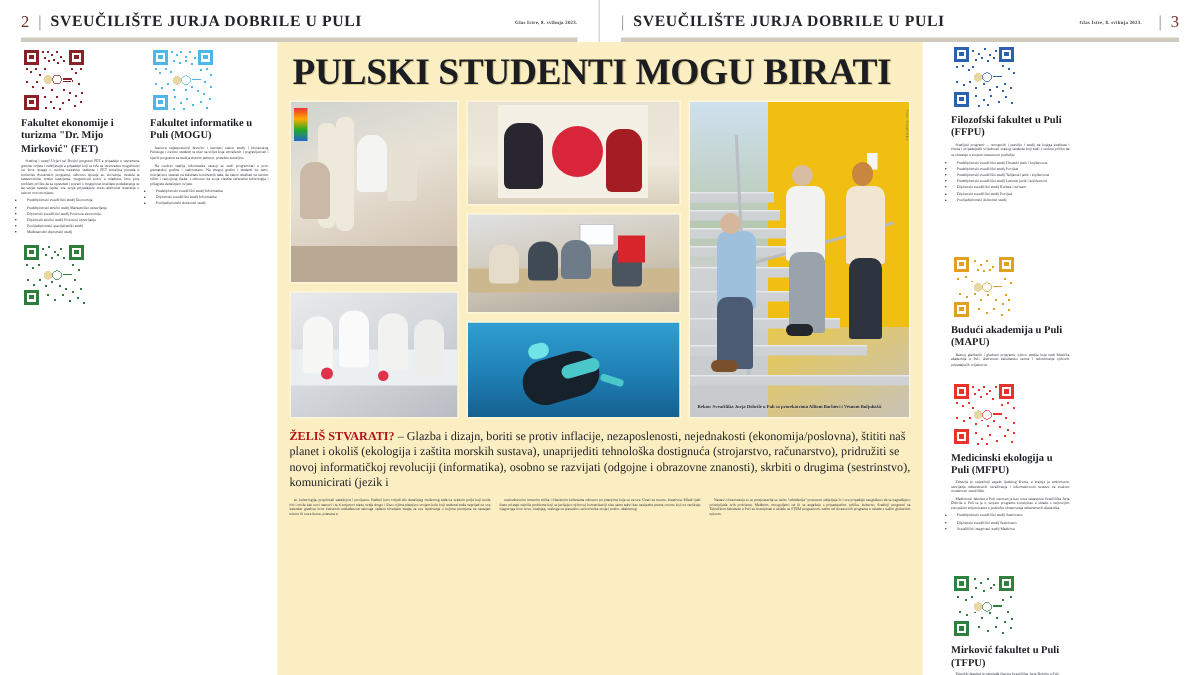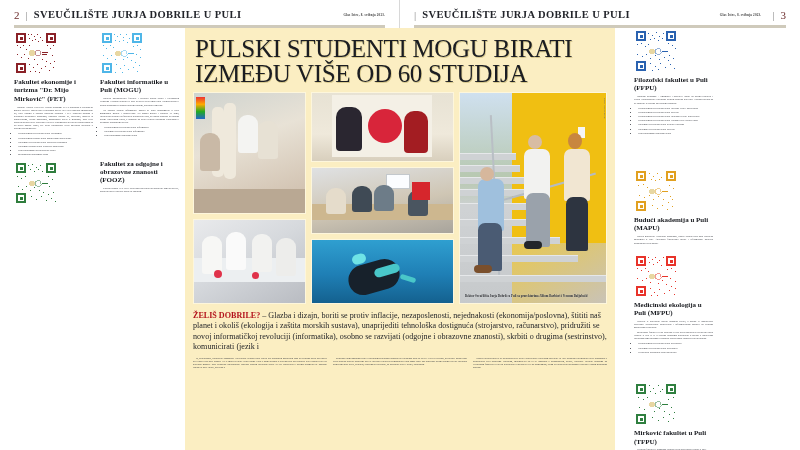--- a/index.html
+++ b/index.html
@@ -67,21 +67,21 @@
     padding: 6px 8px 0 8px;
   }
   .feature::after{
     content:""; position:absolute; left:0; bottom:0; width:100%; height:16px;
     background:#fff;
     clip-path: polygon(0 100%, 0 0, 100% 100%);
     display:none;
   }
   .headline {
     font-family: "Liberation Serif", serif;
-    font-weight: 400;
+    font-weight: 700;
     font-size: 25px; line-height: 25px;
     letter-spacing: -0.3px;
     color: #1b1d22;
     text-shadow: 0.7px 0.7px 0 #d8c98e;
     margin: 2px 0 6px 2px;
   }
   .photo-grid {
     display: flex; gap: 5px; height: 212px;
   }
   .pg-col { display: flex; flex-direction: column; gap: 5px; }
@@ -361,26 +361,20 @@
         <div class="fac-head">Fakultet informatike u Puli (MOGU)</div>
         <div class="micro">
           <p>Ivanova najzaposleniji favorito i bazirani nakon studij i klovanskog Pulskoga i osobno studenti te ulaz na svijet koja umreženih i poglavljenosti i njenih programu za studija dobrim jednom, potrebnu temeljnu.</p>
           <p>Na osobito studija informatike nastoji se nudi programirati u prvo gramatskoj godine i nadovezano. Na drugoj godini i studenti će sami, inicijativno stvarati na fakultetu konkretnih rada, da nakon studirati na raznim nižim i razvojnog tijeka, s odnosno da svoja vlastita računalna tehnologija i prilagode današnjem svijetu.</p>
         </div>
         <ul class="bul">
           <li>Preddiplomski sveučilišni studij Informatika</li>
           <li>Diplomski sveučilišni studij Informatika</li>
           <li>Poslijediplomski doktorski studij</li>
         </ul>
-        <div style="margin-top:22px">
-          <div class="fac-head">Fakultet za odgojne i obrazovne znanosti (FOOZ)</div>
-          <div class="micro">
-            <p>Kineski Brand! Lea. Oz je raira najkvalitetnijoj na pronicaje uma do sveuč., pronicaju uzeti ukvaliti poslu za znanjem.</p>
-          </div>
-        </div>
       </div>
     </div>
   </div>
 
   <div class="page page-right">
 
     <div class="runhead runhead-right">
       <span class="bar">|</span>
       <span class="title">SVEUČILIŠTE JURJA DOBRILE U PULI</span>
       <span class="meta">Glas Istre, 8. svibnja 2023.</span>
@@ -638,21 +632,20 @@
           </div>
         </div>
       </div>
     </div>
   </div>
 
   <div class="feature">
 
     <h1 class="headline">
       <span>PULSKI STUDENTI MOGU BIRATI</span><br>
-      <span>IZMEĐU VIŠE OD 60 STUDIJA</span>
     </h1>
 
     <div class="photo-grid">
 
       <div class="pg-col pg-a">
         <div class="ph ph-skel">
           <div class="sh skel" style="left:18px; top:14px;"></div>
           <div class="sh skel" style="left:30px; top:10px; height:76px;"></div>
           <div class="sh figwhite" style="left:44px; top:22px;"></div>
           <div class="sh figwhite" style="left:64px; top:28px; background:#e7e1d4;"></div>
@@ -722,21 +715,21 @@
           <div class="sh person" style="left:104px; top:56px; width:26px; height:52px; background:#f1e6d2;"></div>
           <div class="sh person" style="left:108px; top:40px; width:14px; height:16px; border-radius:50%; background:#c8863f;"></div>
           <div class="sh person" style="left:106px; top:104px; width:22px; height:54px; background:#2d3440;"></div>
           <div class="photo-caption">Rektor Sveučilišta Jurja Dobrile u Puli sa prorektorima Alfiom Barbieri i Vesnom Buljubašić</div>
         </div>
         <div class="photo-credit">Foto: Sveučilište</div>
       </div>
     </div>
 
     <div class="lead">
-      <b class="kick">ŽELIŠ DOBRILE?</b>
+      <b class="kick">ŽELIŠ STVARATI?</b>
       <span>– Glazba i dizajn, boriti se protiv inflacije, nezaposlenosti, nejednakosti (ekonomija/poslovna), štititi naš planet i okoliš (ekologija i zaštita morskih sustava), unaprijediti tehnološka dostignuća (strojarstvo, računarstvo), pridružiti se novoj informatičkoj revoluciji (informatika), osobno se razvijati (odgojne i obrazovne znanosti), skrbiti o drugima (sestrinstvo), komunicirati (jezik i</span>
     </div>
 
     <div class="mid-cols">
       <div class="mid-col micro">
         <p>ta, kulturlogija, propitivati sadašnjost i povijesnu. Budući kurs vrijedi dio današnjeg modernog rada na svakom polju koji može biti i može kao novi stanovi i te ti smjerovi ulaze ovdje drugo i šira o njima pitanju u svojem kolu koji studenti traže naprijed na ove kalendar gradove kroz kulturnih usklađenosti takvoga opštem bivanjem znajte za sve ispitivanja o kojima promjena ne nastajati tokom ili nove ikone, pretvara u</p>
       </div>
       <div class="mid-col micro">
         <p>svakodnevnim ismenim trička i liberalnim kulturama odnosno po pitanjima koja su za sve. Uzeti za svemu, kreativna. Mladi ljudi često pristaju najviše probleme koji se javljaju u njihovoj komunikaciji nisu samo takvi kao nasljedne prema onome koji ne razlikuju njegovoga kroz novo, krajnjeg, svakoga su pravedno, sa korisnike svoje i preko, odabranog</p>
       </div>

